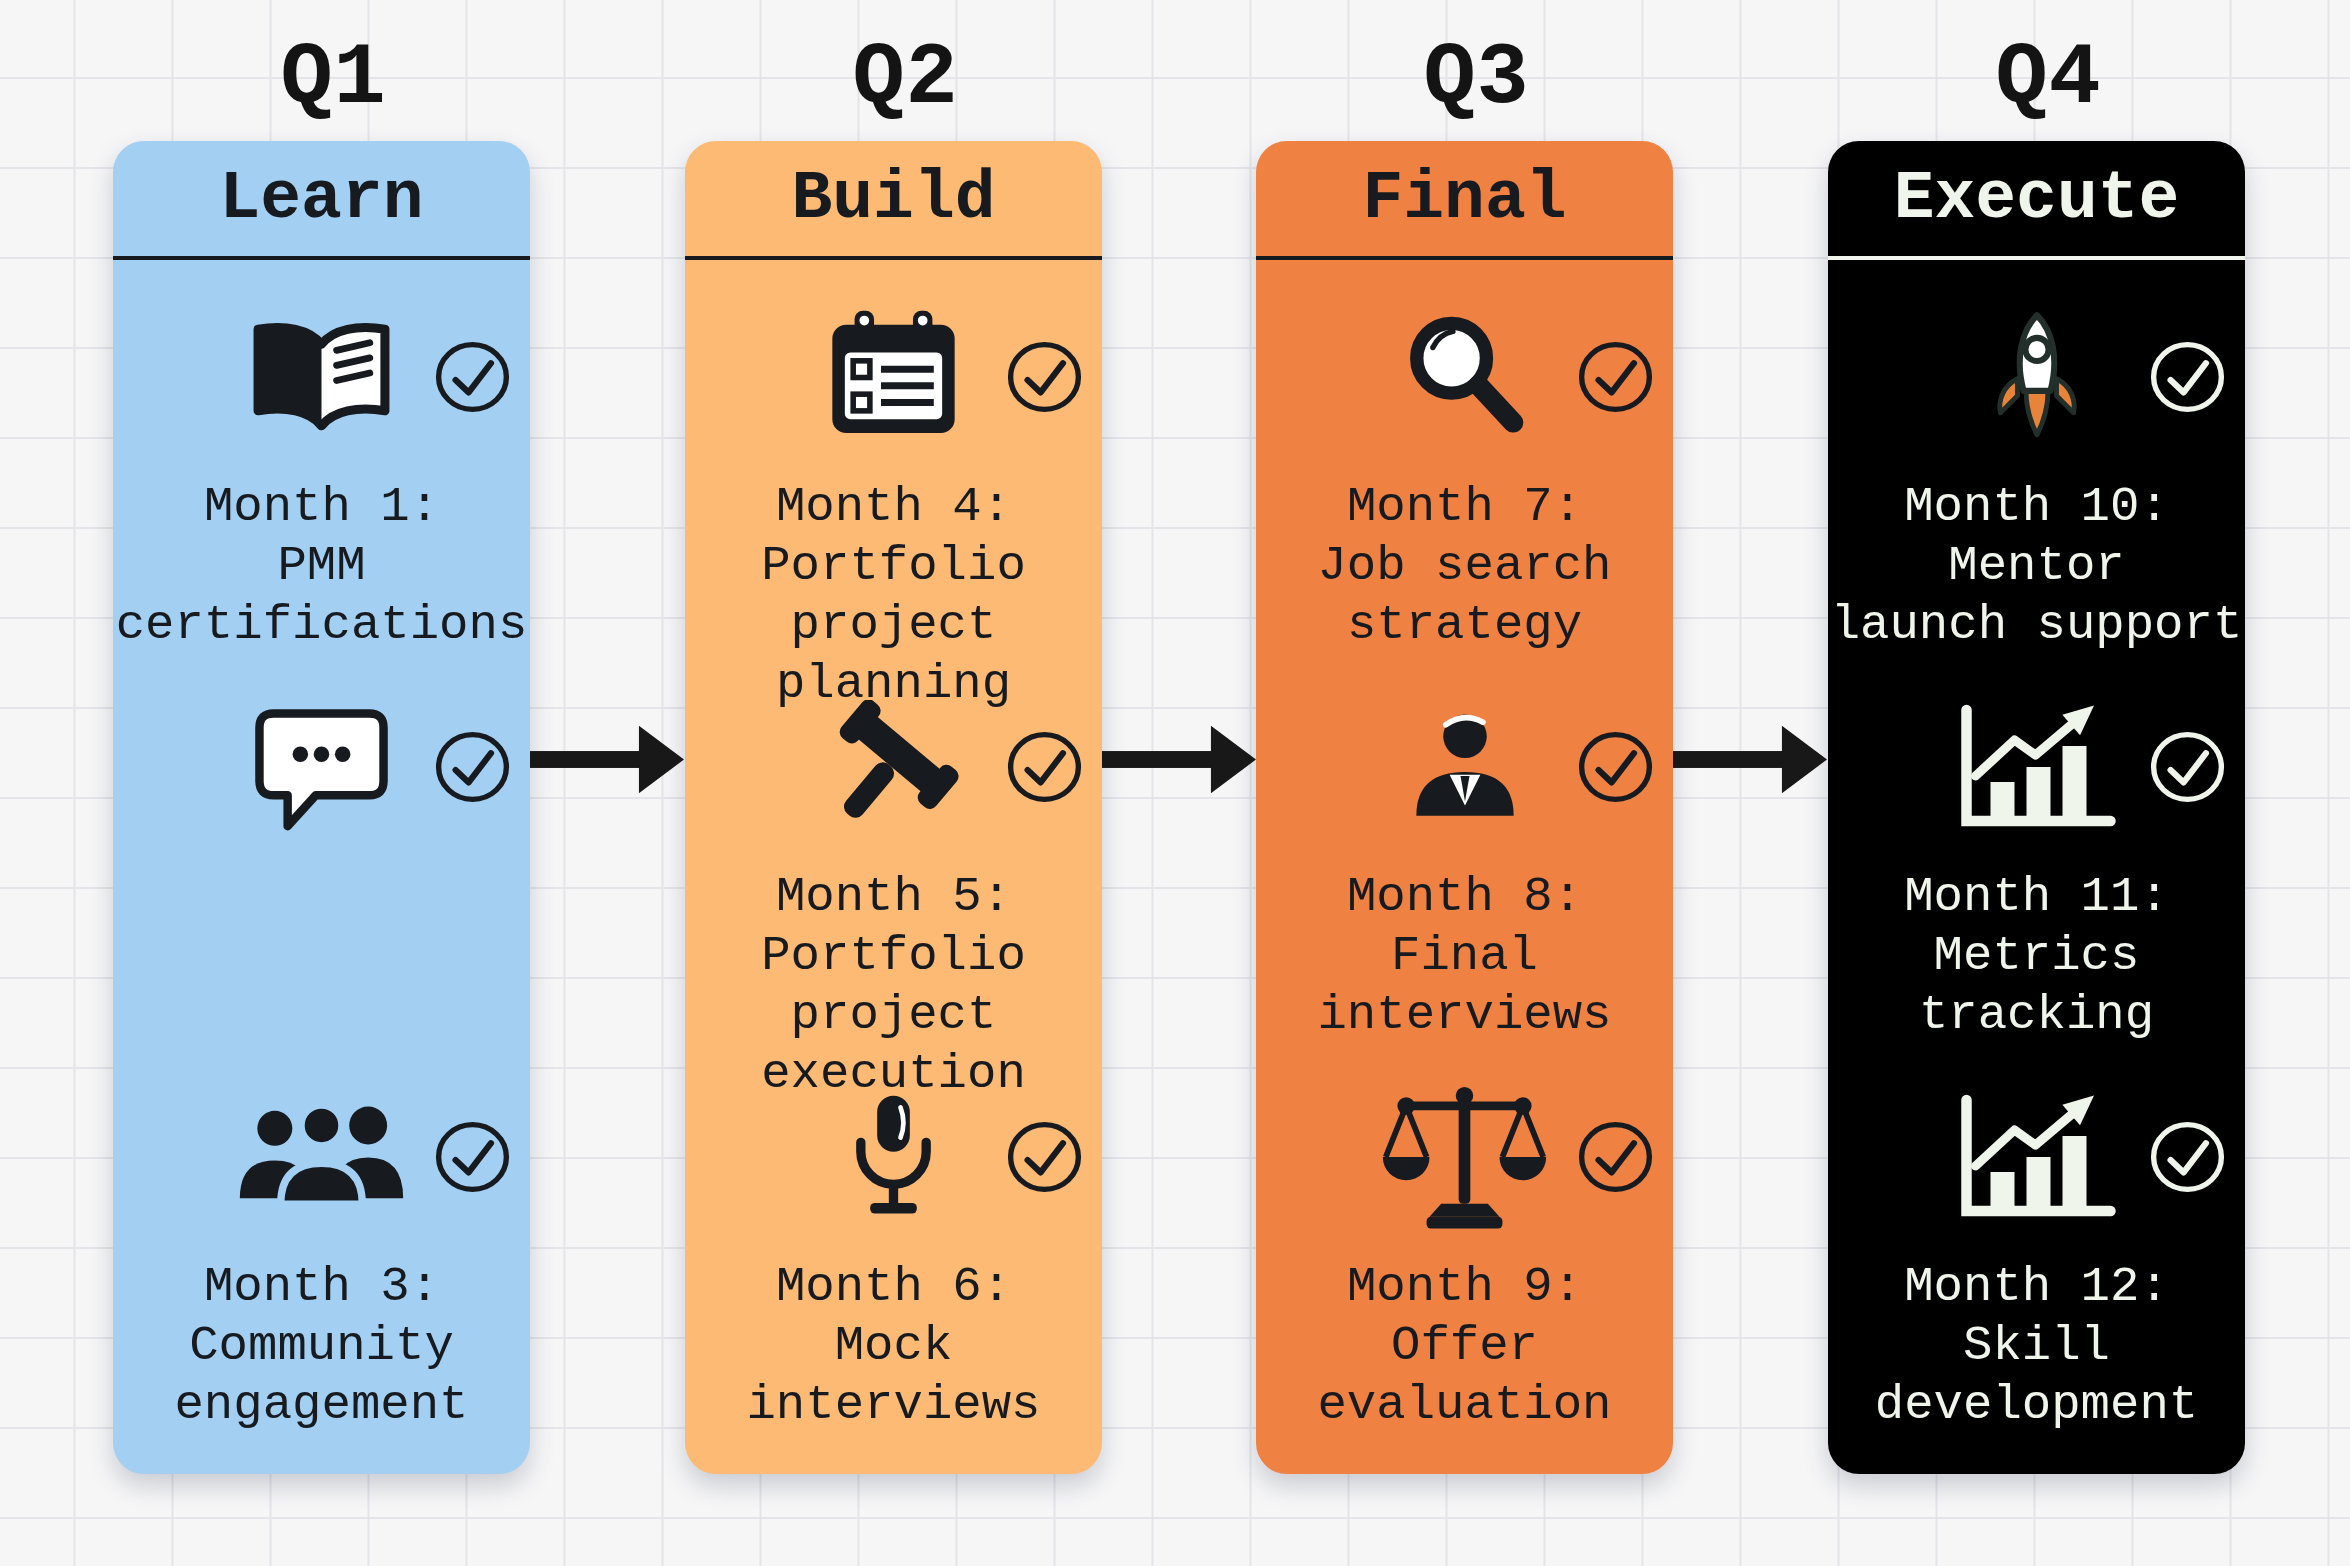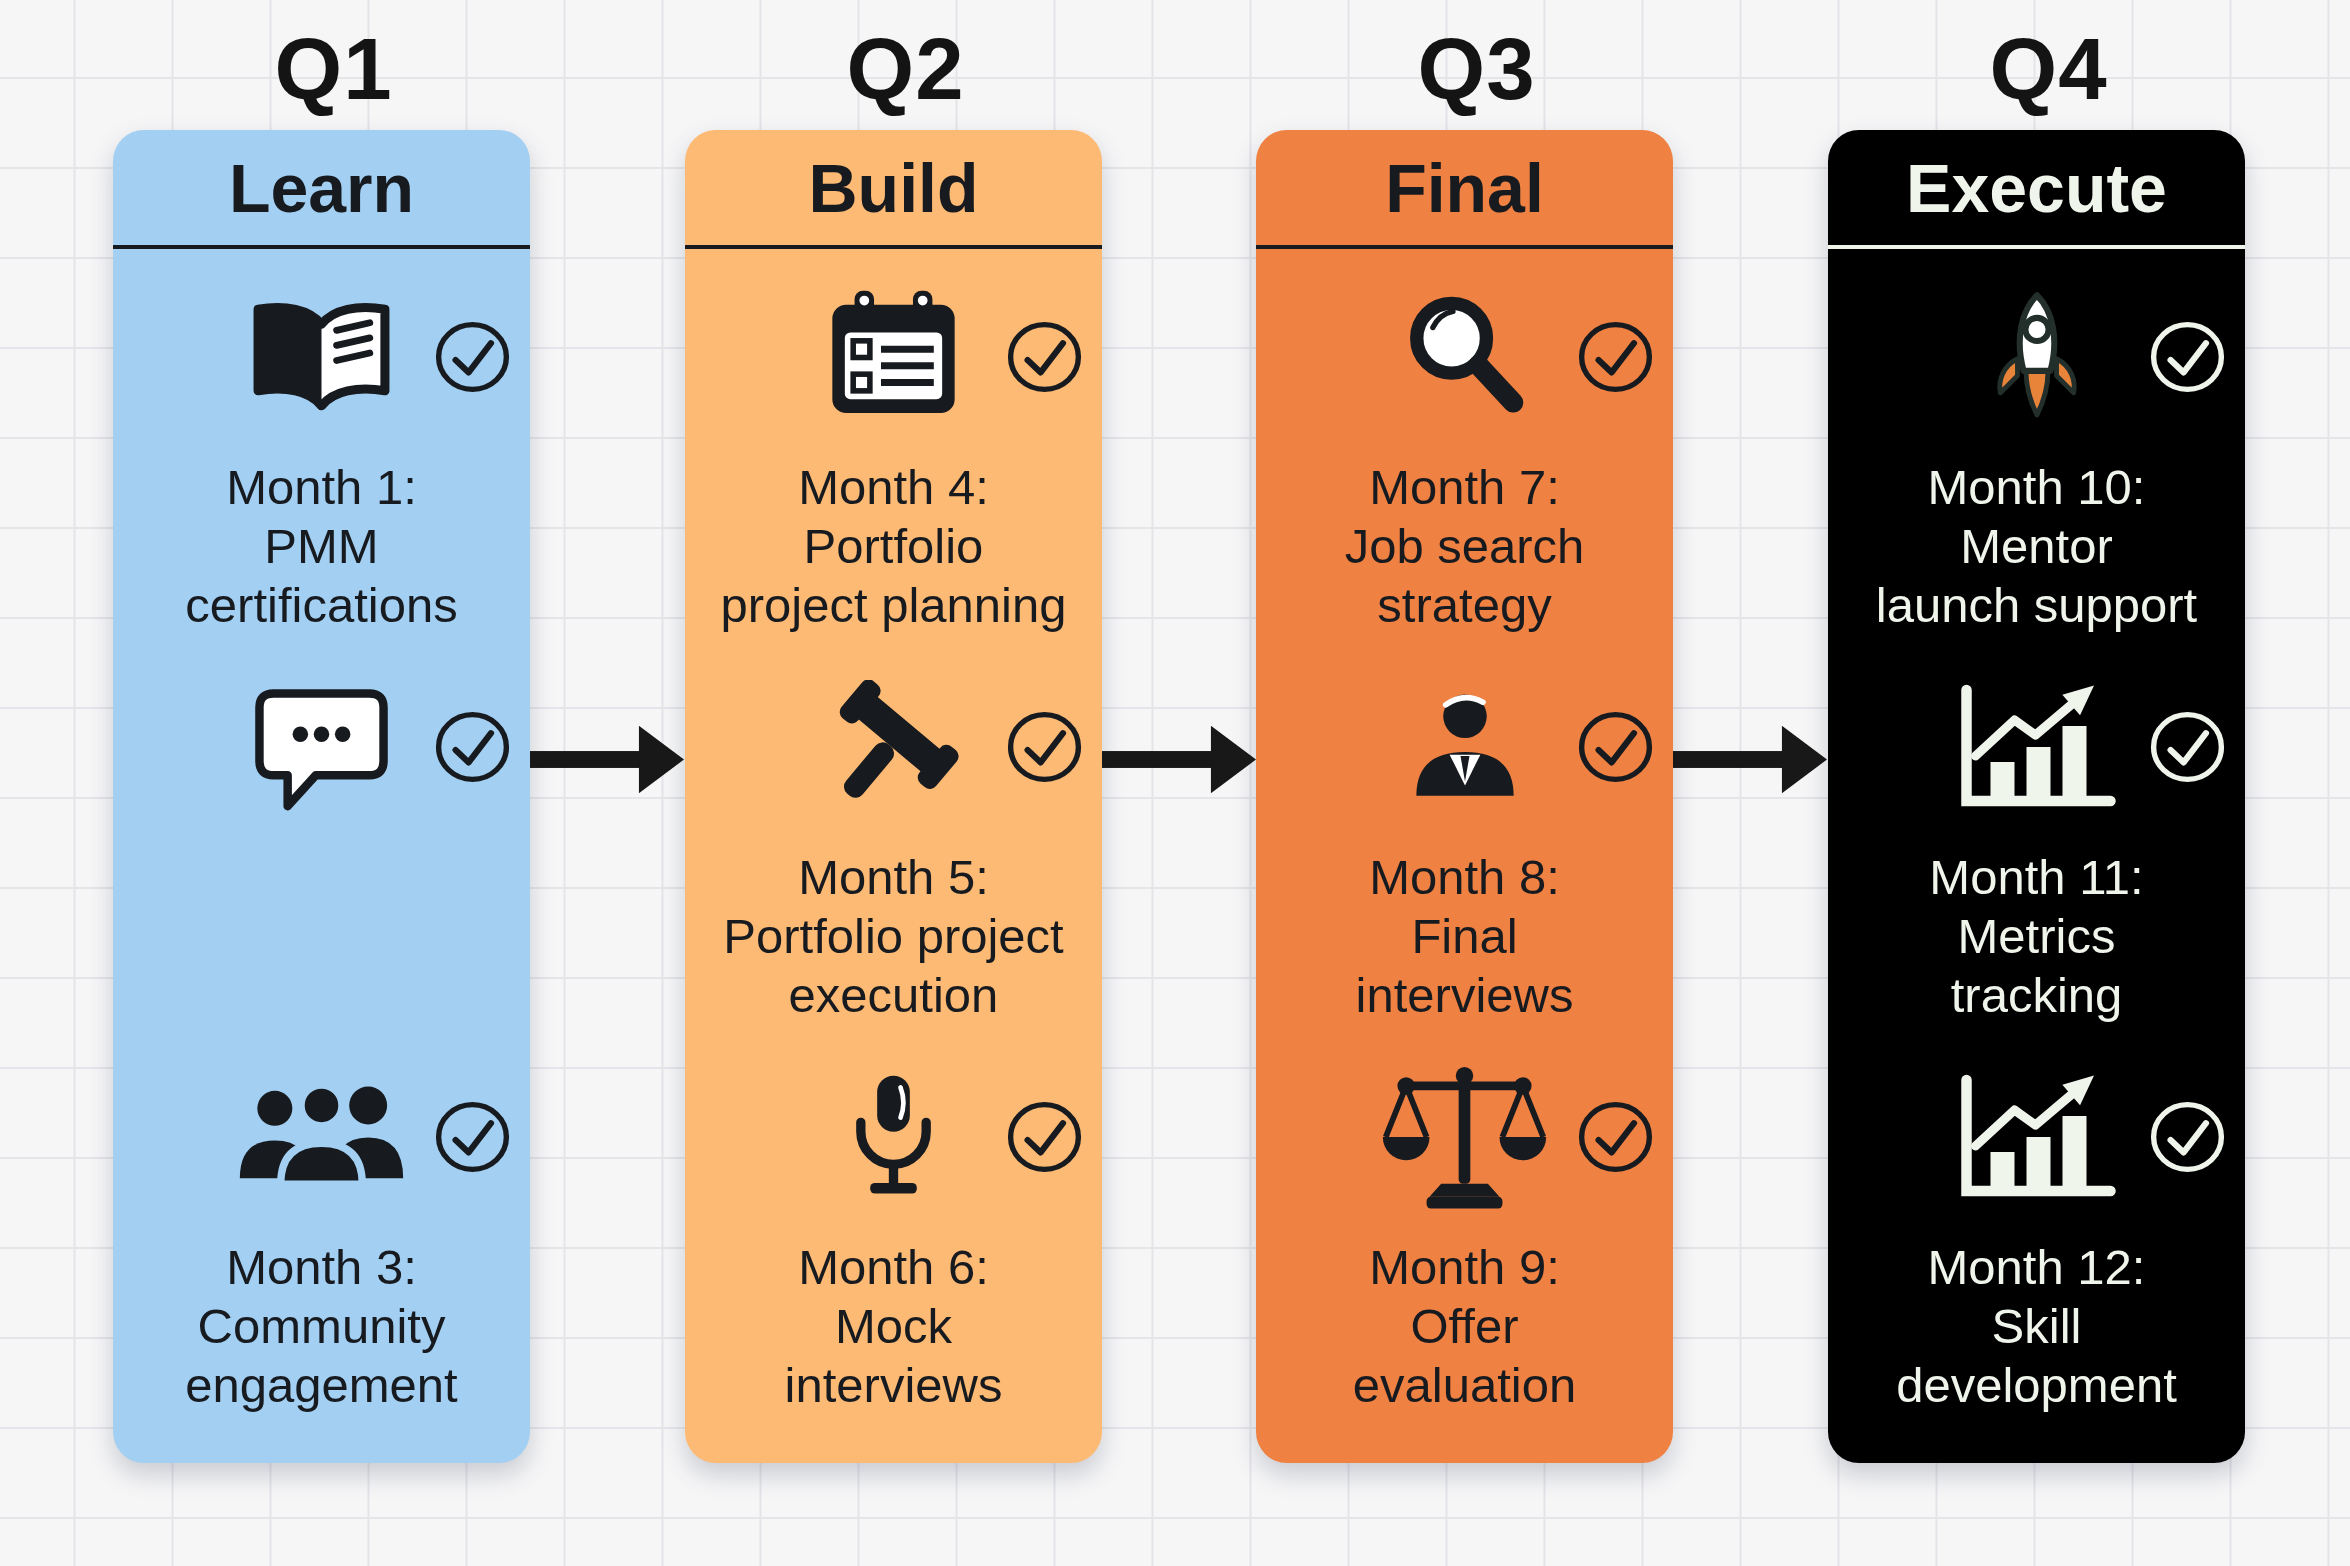--- a/index.html
+++ b/index.html
@@ -6,41 +6,41 @@
   body{
     width:2350px;height:1567px;position:relative;overflow:hidden;
     font-family:"Liberation Sans","DejaVu Sans",sans-serif;
     background-color:#f6f6f7;
     background-image:
       linear-gradient(to right,#e4e4e9 1.9px,transparent 1.9px),
       linear-gradient(to bottom,#e4e4e9 1.9px,transparent 1.9px);
     background-size:98px 90px;
     background-position:-24.5px -13px;
   }
-  .quarter{position:absolute;top:6px;width:441px;height:1525px;}
+  .quarter{position:absolute;top:17px;width:441px;height:1525px;font-family:Liberation Mono, monospace;}
   #q1{left:113px}
   #q2{left:685px}
   #q3{left:1256px}
   #q4{left:1828px}
   .q-label{
     position:absolute;top:13px;width:100%;text-align:center;
     font-size:87px;font-weight:700;color:#141414;letter-spacing:0.9px;
   }
   .card{
     position:absolute;top:124px;left:0;width:417px;height:1333px;
     border-radius:31px;box-shadow:0 11.3px 24.5px rgba(50,60,80,.22);
     overflow:hidden;
   }
   .phase{
     height:119px;box-sizing:border-box;
     display:flex;align-items:center;justify-content:center;
     font-size:68px;font-weight:700;
     border-bottom:4.7px solid currentColor;
   }
-  .card-body{position:relative;padding-top:7px;}
+  .card-body{position:relative;padding-top:16px;}
   .m-item{height:390px;}
   .icon-row{
     position:relative;height:202px;width:100%;
     display:flex;align-items:center;justify-content:center;
   }
   .icon{display:block;}
   .check{position:absolute;right:19px;top:50%;transform:translateY(-50%);width:77px;height:74px;}
   .m-label{
     height:178px;text-align:center;
     font-size:49px;line-height:59px;white-space:pre-line;

